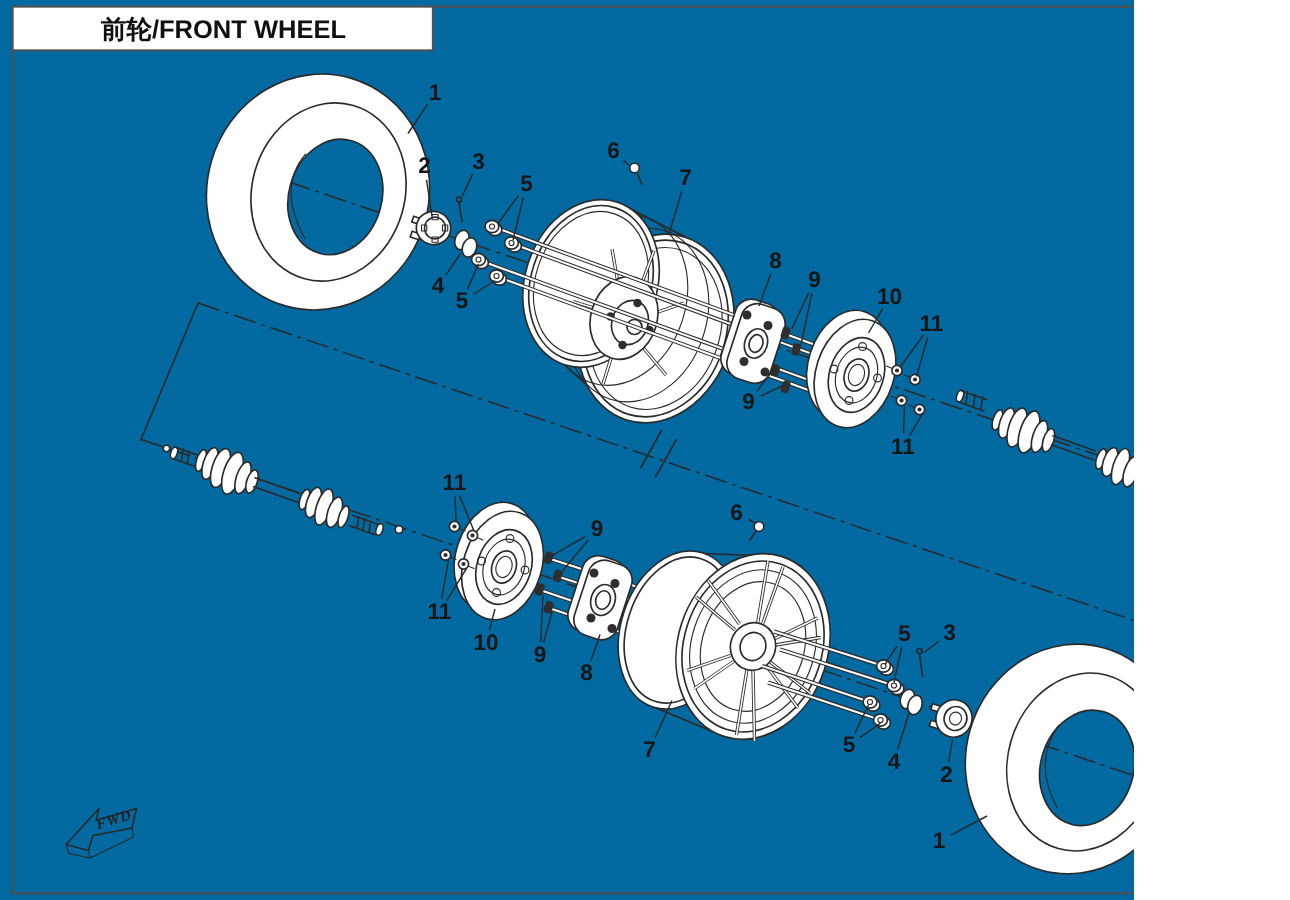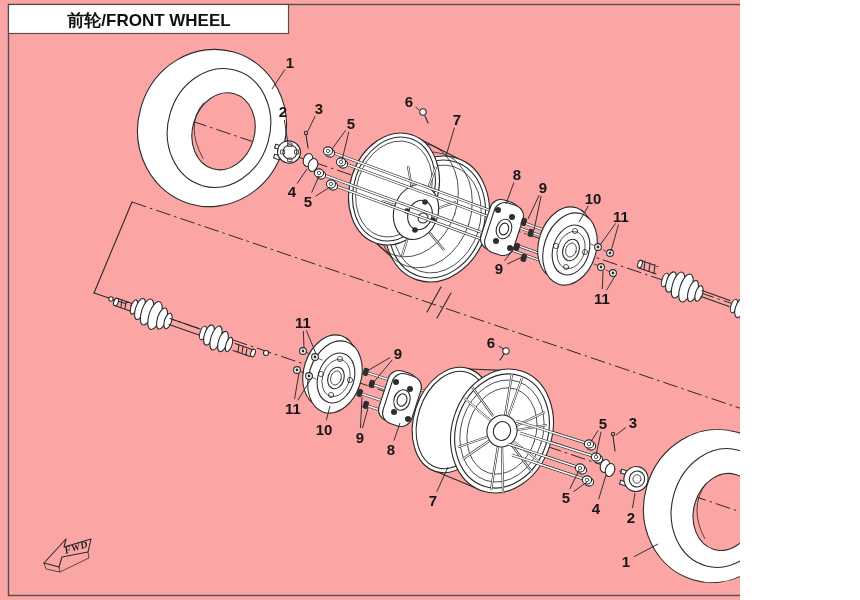--- a/index.html
+++ b/index.html
@@ -1,17 +1,17 @@
 <!DOCTYPE html>
 <html><head>
 <meta charset="utf-8">
 <style>
   html,body{margin:0;padding:0;background:#fff;}
-  .stage{position:relative;width:740px;height:600px;background:#fca5a5;overflow:hidden;
-         font-family:"Liberation Sans",sans-serif;}
+  .stage{position:relative;width:740px;height:600px;background:#0369a1;overflow:hidden;
+         font-family:"Liberation Sans",sans-serif;padding-left:16px;}
   svg{position:absolute;left:0;top:0;}
   .ln{fill:none;stroke:#2a2a2a;stroke-width:1.1;stroke-linecap:round;stroke-linejoin:round;}
   .thin{stroke-width:.75;}
   .wfill{fill:#ffffff;stroke:#2a2a2a;stroke-width:1.1;}
   .dark{fill:#2e2e2e;stroke:none;}
   .dd{fill:none;stroke:#2a2a2a;stroke-width:1;stroke-dasharray:15 4 2.5 4;}
   .db{fill:none;stroke:#2a2a2a;stroke-width:2.7;}
   .dw{fill:none;stroke:#ffffff;stroke-width:1.35;}
   .sb{fill:none;stroke:#2a2a2a;stroke-width:2.2;}
   .sw{fill:none;stroke:#ffffff;stroke-width:1.05;}

